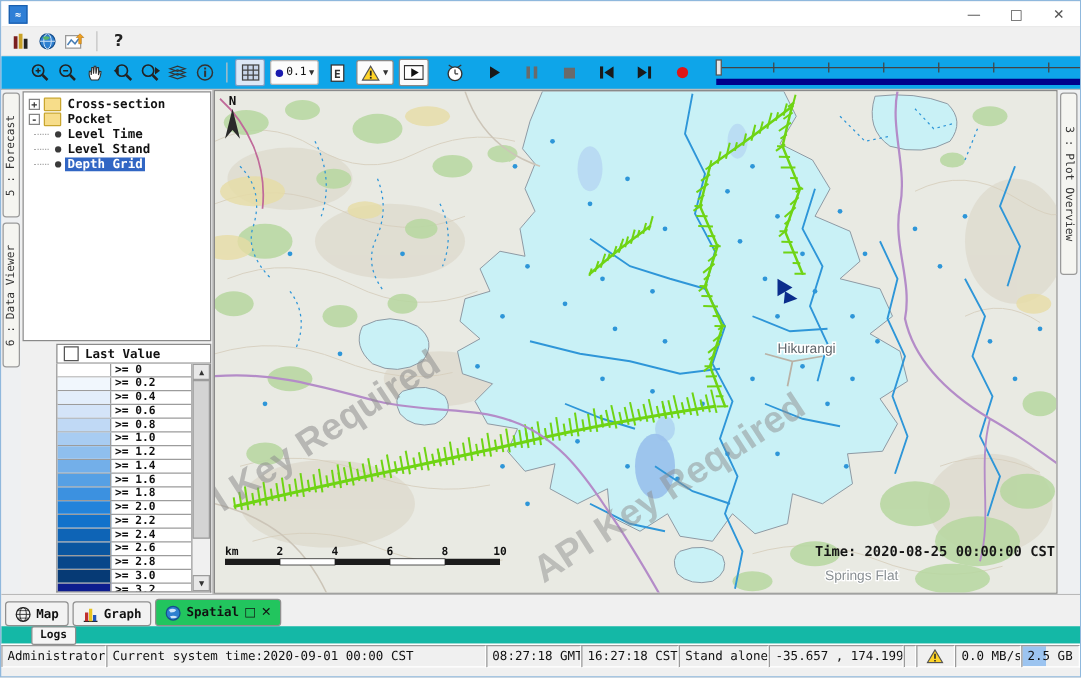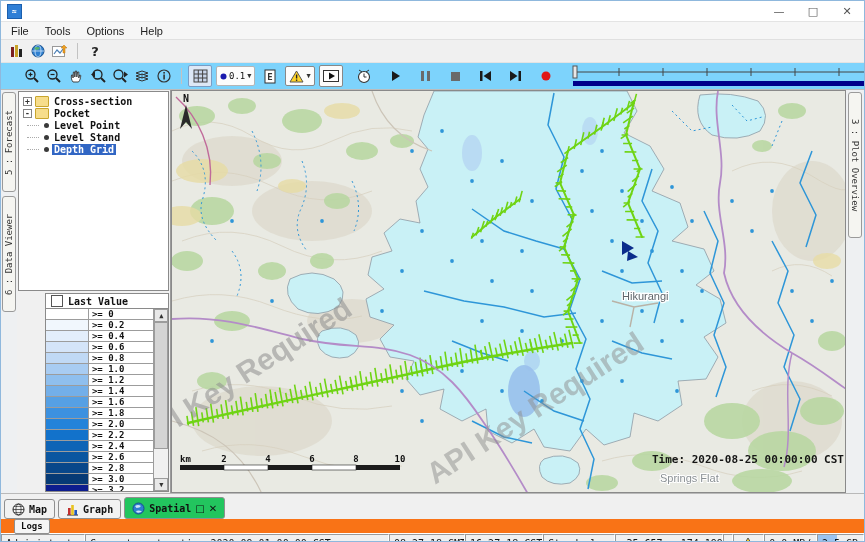--- a/index.html
+++ b/index.html
@@ -12,21 +12,21 @@
             display:flex;align-items:center;justify-content:center;color:#fff;font-size:8px;font-weight:bold;}
   .title-text{font-family:"Liberation Sans",sans-serif;font-size:12px;color:#222;}
   .win-controls{margin-left:auto;display:flex;height:100%;}
   .win-btn{width:34px;display:flex;align-items:center;justify-content:center;color:#555;
            font-family:"DejaVu Sans",sans-serif;font-size:11px;cursor:default;}
   
   .menubar{height:17px;background:#f6f6f6;display:flex;align-items:center;border-bottom:1px solid #e0e0e0;padding-left:2px;}
   .menu-item{font-family:"Liberation Sans",sans-serif;font-size:11px;padding:0 8px;color:#222;}
   
   .toolbar1{height:22px;background:#f0f0f0;display:flex;align-items:center;padding-left:4px;border-bottom:1px solid #e3e3e3;}
-  .toolbar2{height:26px;background:#7dd3fc;display:flex;align-items:center;padding-left:20px;border-bottom:1px solid #bcbcbc;}
+  .toolbar2{height:26px;background:#0ea5e9;display:flex;align-items:center;padding-left:20px;border-bottom:1px solid #bcbcbc;}
   .tb-btn{width:22px;height:20px;display:flex;align-items:center;justify-content:center;flex:0 0 auto;}
   .tb-sep{width:1px;height:16px;background:#c2c2c2;margin:0 6px;flex:0 0 auto;}
   .tb-btn.pressed{border:1px solid #7a9cc4;background:#dde8f6;border-radius:2px;}
   .tb-drop{display:flex;align-items:center;border:1px solid #b5b5b5;background:#fcfcfc;height:18px;
            padding:0 3px;gap:2px;border-radius:2px;flex:0 0 auto;}
   .tb-drop .val{font-size:9px;}
   .caret{font-size:7px;color:#333;}
   .help-q{font-family:"DejaVu Sans",sans-serif;font-weight:bold;font-size:13px;color:#222;}
   .timeline-wrap{margin-left:14px;display:flex;align-items:center;flex:0 0 auto;}
   
@@ -65,21 +65,21 @@
   .scroll-track{flex:1;}
   
   .map-area{width:677px;position:relative;border:1px solid #8a8a8a;box-sizing:border-box;overflow:hidden;background:#e9eae3;}
   
   .bottom-tabs{height:23px;background:#f0f0f0;border-top:1px solid #b9b9b9;display:flex;align-items:flex-end;
                gap:3px;padding:2px 0 0 3px;}
   .btab{display:flex;align-items:center;gap:4px;border:1px solid #8f8f8f;border-radius:3px;background:#f2f2f2;
         height:18px;padding:0 7px;font-size:10px;font-weight:bold;margin-top:44px;}
   .btab.active{height:20px;background:#22c55e;}
   .tab-glyph{font-family:"DejaVu Sans",sans-serif;font-weight:bold;font-size:10px;color:#111;}
-  .logs-row{height:14px;display:flex;align-items:center;padding-left:13px;background:#f97316;}
+  .logs-row{height:14px;display:flex;align-items:center;padding-left:24px;background:#14b8a6;}
   .logs-btn{border:1px solid #8f8f8f;border-radius:2px;background:#f5f5f5;font-size:9px;font-weight:bold;
             padding:0 6px;height:13px;display:flex;align-items:center;}
   
   .statusbar{height:18px;display:flex;background:#f0f0f0;border-top:1px solid #fff;font-size:10px;}
   .seg{border:1px solid;border-color:#9a9a9a #ffffff #ffffff #9a9a9a;display:flex;align-items:center;
        padding:0 4px;white-space:nowrap;overflow:hidden;box-sizing:border-box;}
   .seg.mem{background:linear-gradient(90deg,#9cc4f0 0,#9cc4f0 42%,#f0f0f0 42%);}
   svg{display:block;}
   text{user-select:none;}
 </style>
@@ -90,26 +90,20 @@
 
   <div class="titlebar">
     <div class="app-icon">≈</div>
     <div class="win-controls">
       <div class="win-btn">—</div>
       <div class="win-btn">□</div>
       <div class="win-btn">✕</div>
     </div>
   </div>
 
-  <div class="menubar">
-      <span class="menu-item">File</span>
-      <span class="menu-item">Tools</span>
-      <span class="menu-item">Options</span>
-      <span class="menu-item">Help</span>
-    </div>
 
   <div class="toolbar1">
     <div class="tb-btn">
       <svg width="14" height="14">
         <rect x="2" y="3" width="3" height="10" fill="#7a1f1f"></rect>
         <rect x="6" y="1" width="3" height="12" fill="#c9a227"></rect>
         <rect x="10" y="5" width="3" height="8" fill="#222"></rect>
       </svg>
     </div>
     <div class="tb-btn">
@@ -295,21 +289,21 @@
             <span class="tree-label">Cross-section</span>
           </div>
           <div class="tree-row">
             <span class="toggle">-</span>
             <span class="folder"></span>
             <span class="tree-label">Pocket</span>
           </div>
           <div class="tree-row">
             <span class="tree-indent"></span>
             <span class="bullet"></span>
-            <span class="tree-label">Level Point</span>
+            <span class="tree-label">Level Time</span>
           </div>
           <div class="tree-row">
             <span class="tree-indent"></span>
             <span class="bullet"></span>
             <span class="tree-label">Level Stand</span>
           </div>
           <div class="tree-row">
             <span class="tree-indent"></span>
             <span class="bullet"></span>
             <span class="tree-label selected">Depth Grid</span>

